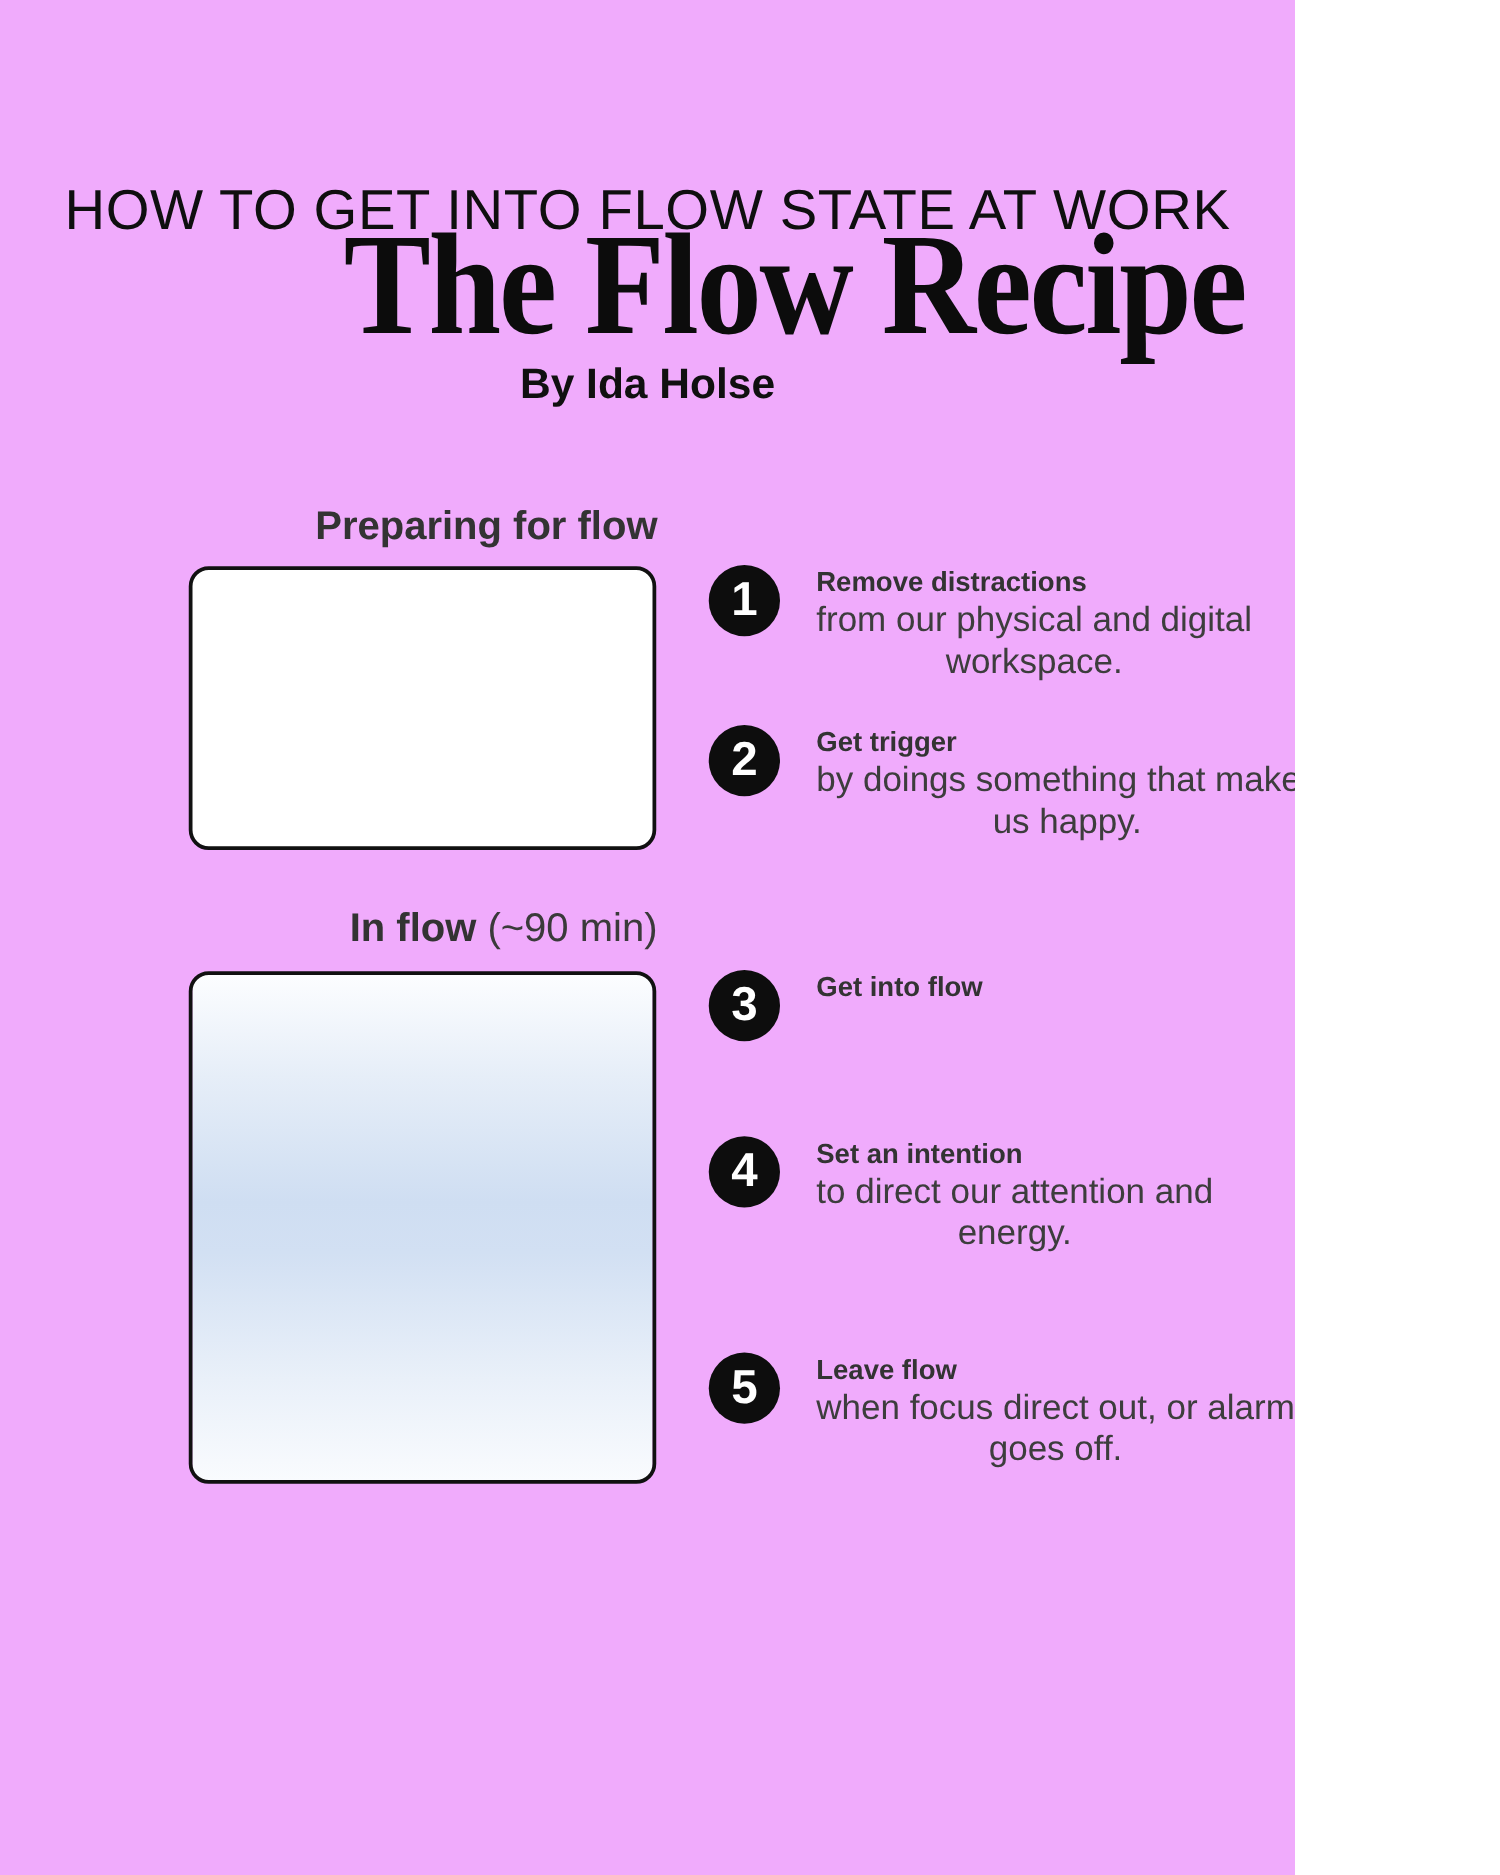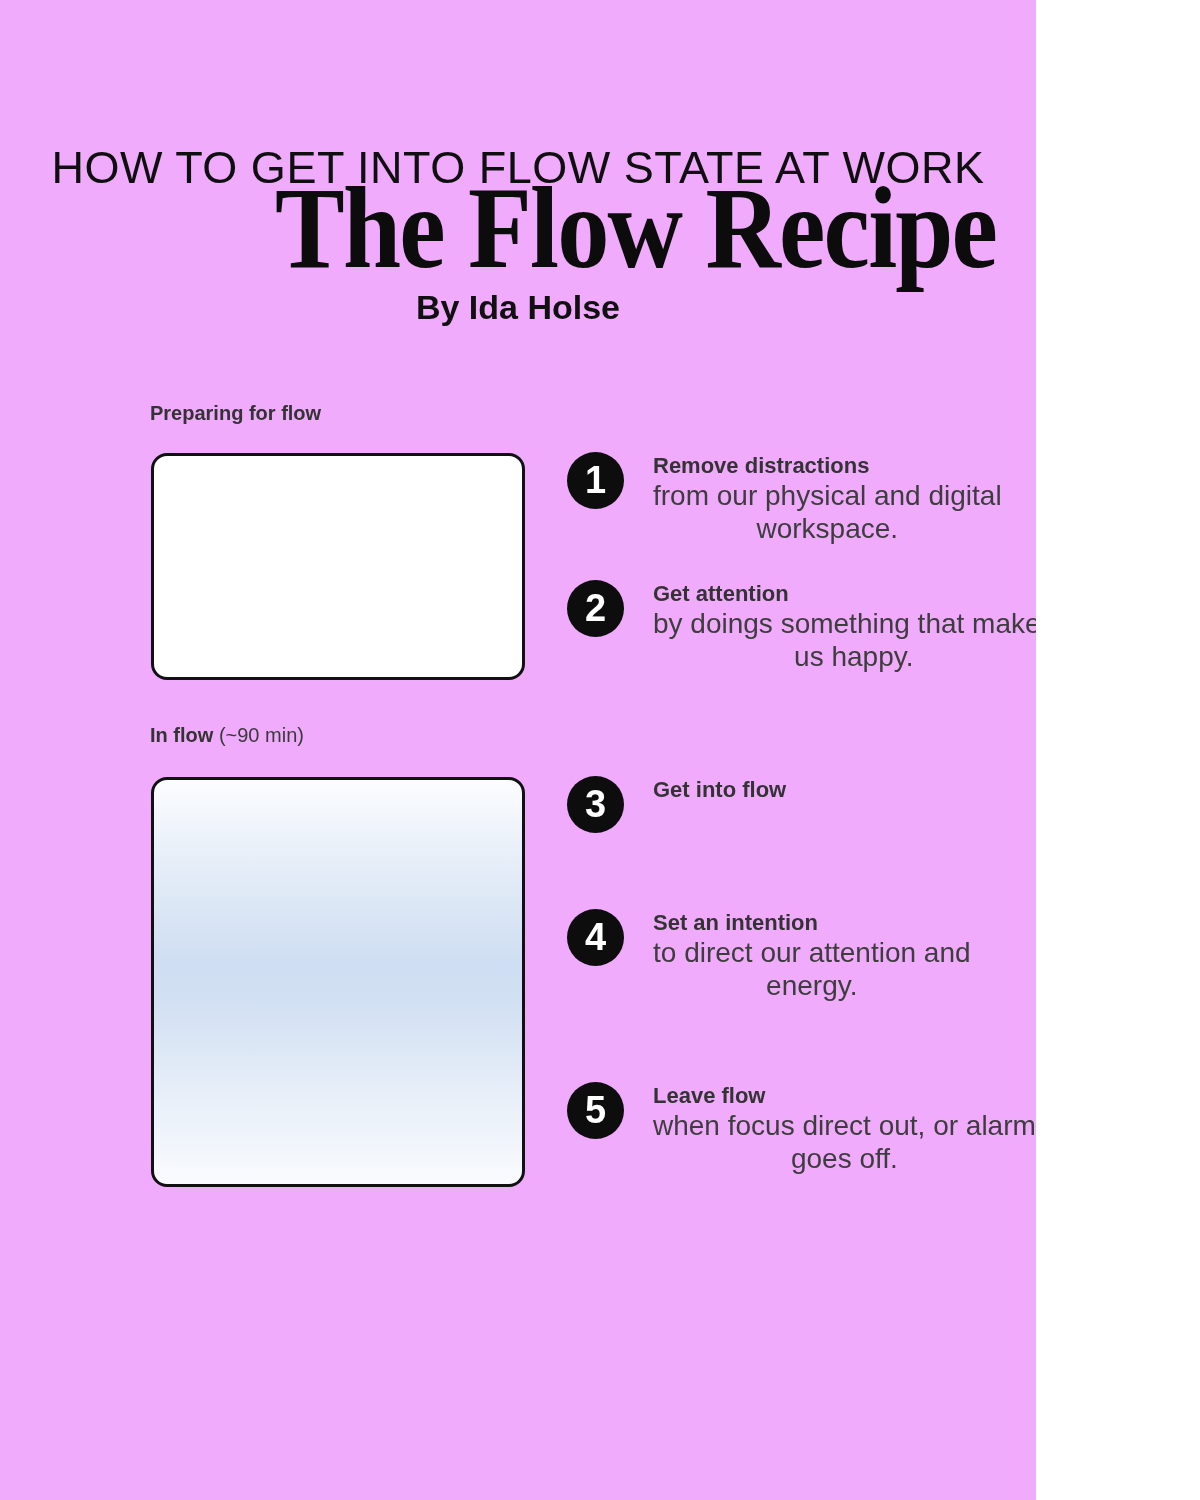--- a/index.html
+++ b/index.html
@@ -55,22 +55,22 @@
     font-size: 34px;
     font-weight: 700;
     color: #101010;
   }
 
   
   .section-label {
     position: absolute;
     left: 150px;
     width: 376px;
-    text-align: left;
-    font-size: 20px;
+    text-align: right;
+    font-size: 32px;
     font-weight: 700;
     color: #333333;
   }
   .section-label .light { font-weight: 400; color: #3a3a3a; margin-top: 48px; }
   .label-prepare { top: 402px; }
   .label-inflow  { top: 724px; }
 
   .flow-box {
     position: absolute;
     left: 151px;
@@ -163,21 +163,21 @@
     <div class="step-text">
       <div class="step-title">Remove distractions</div>
       <div class="step-desc">from our physical and digital
 workspace.</div>
     </div>
   </div>
 
   <div class="step step-2">
     <div class="badge">2</div>
     <div class="step-text">
-      <div class="step-title">Get attention</div>
+      <div class="step-title">Get trigger</div>
       <div class="step-desc">by doings something that makes
 us happy.</div>
     </div>
   </div>
 
   <div class="step step-3">
     <div class="badge">3</div>
     <div class="step-text">
       <div class="step-title">Get into flow</div>
     </div>

